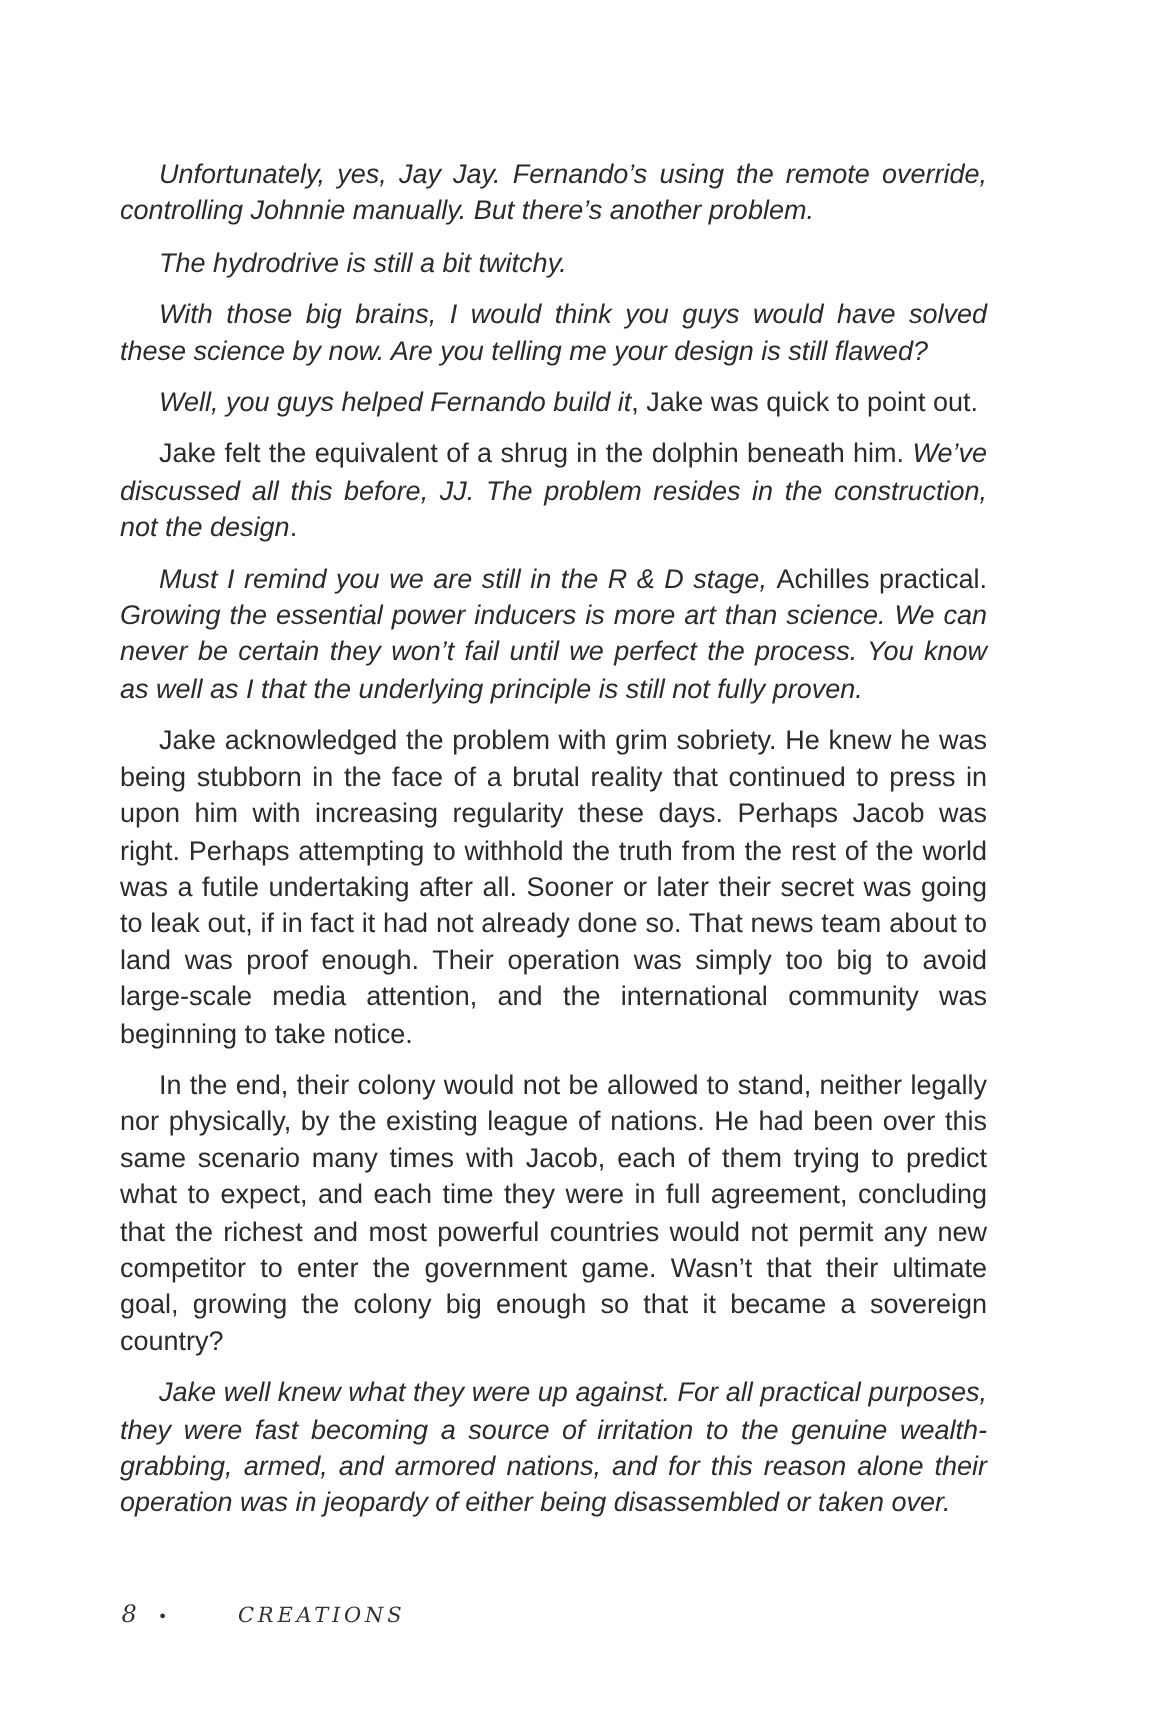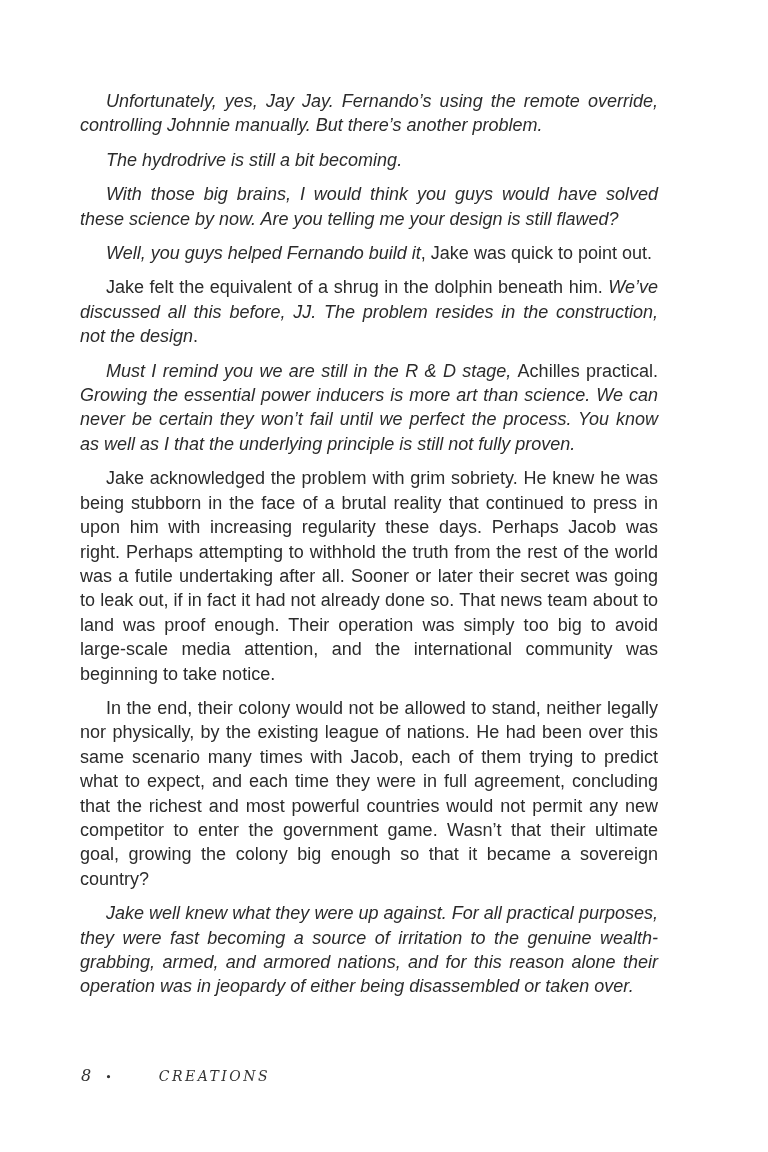--- a/index.html
+++ b/index.html
@@ -11,21 +11,21 @@
     position: relative;
     width: 768px;
     height: 1152px;
     background: #ffffff;
     overflow: hidden;
     font-family: "Liberation Sans", sans-serif;
   }
   .body-text {
     position: absolute;
     left: 80px;
-    top: 89px;
+    top: 104px;
     width: 578px;
     color: #2b2b2b;
     font-size: 18px;
     line-height: 24.4px;
     text-align: justify;
   }
   .para {
     margin: 0 0 10px 0;
     text-indent: 26px;
   }
@@ -55,21 +55,21 @@
     letter-spacing: 2.5px;
     margin-left: 32px;
   }
 </style>
 </head>
 <body>
 
 <div class="page">
   <div class="body-text">
       <p class="para"><em>Unfortunately, yes, Jay Jay. Fernando’s using the remote override, controlling Johnnie manually. But there’s another problem.</em></p>
-      <p class="para"><em>The hydrodrive is still a bit becoming.</em></p>
+      <p class="para"><em>The hydrodrive is still a bit twitchy.</em></p>
       <p class="para"><em>With those big brains, I would think you guys would have solved these science by now. Are you telling me your design is still flawed?</em></p>
       <p class="para"><em>Well, you guys helped Fernando build it</em><span>, Jake was quick to point out.</span></p>
       <p class="para"><span>Jake felt the equivalent of a shrug in the dolphin beneath him. </span><em>We’ve discussed all this before, JJ. The problem resides in the construction, not the design</em><span>.</span></p>
       <p class="para"><em>Must I remind you we are still in the R &amp; D stage, </em><span>Achilles practical. </span><em>Growing the essential power inducers is more art than science. We can never be certain they won’t fail until we perfect the process. You know as well as I that the underlying principle is still not fully proven.</em></p>
       <p class="para"><span>Jake acknowledged the problem with grim sobriety. He knew he was being stubborn in the face of a brutal reality that continued to press in upon him with increasing regularity these days. Perhaps Jacob was right. Perhaps attempting to withhold the truth from the rest of the world was a futile undertaking after all. Sooner or later their secret was going to leak out, if in fact it had not already done so. That news team about to land was proof enough. Their operation was simply too big to avoid large-scale media attention, and the international community was beginning to take notice.</span></p>
       <p class="para"><span>In the end, their colony would not be allowed to stand, neither legally nor physically, by the existing league of nations. He had been over this same scenario many times with Jacob, each of them trying to predict what to expect, and each time they were in full agreement, concluding that the richest and most powerful countries would not permit any new competitor to enter the government game. Wasn’t that their ultimate goal, growing the colony big enough so that it became a sovereign country?</span></p>
       <p class="para"><span>Jake well knew what they were up against. For all practical purposes, they were fast becoming a source of irritation to the genuine wealth-grabbing, armed, and armored nations, and for this reason alone their operation was in jeopardy of either being disassembled or taken over.</span></p>
     </div>
   <div class="footer">
     <span class="page-num">8</span>

